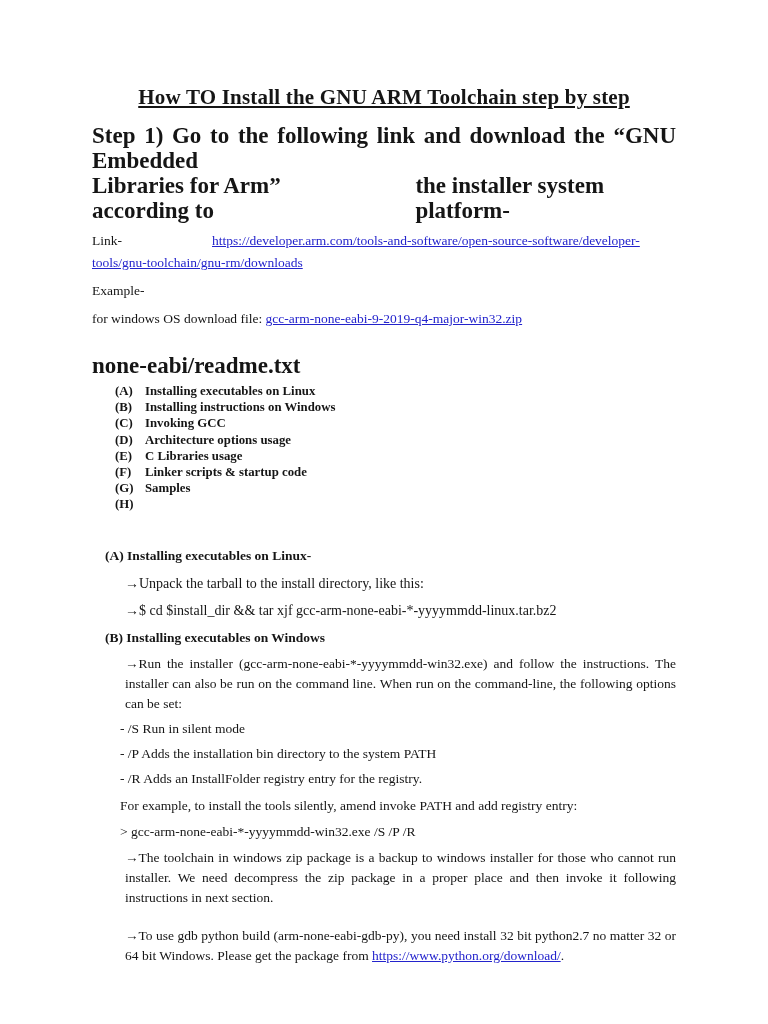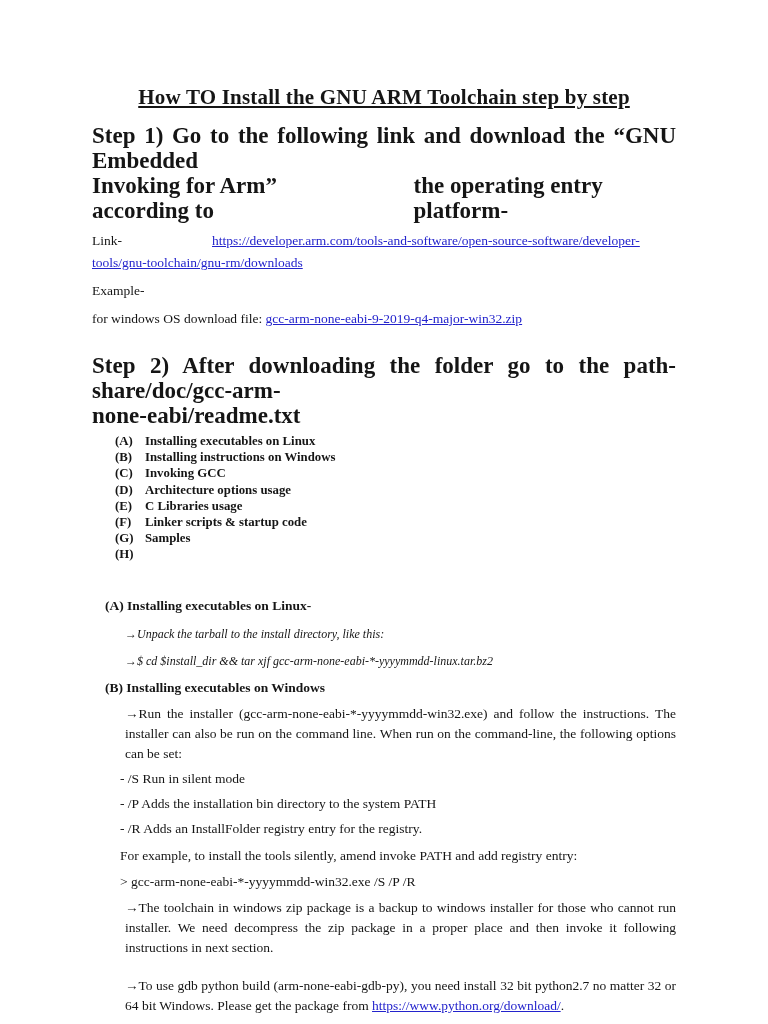--- a/index.html
+++ b/index.html
@@ -65,23 +65,22 @@
   
   .sec-heading {
     margin: 33px 0 0 13px;
     font-size: 13.5px;
     line-height: 19px;
     font-weight: bold;
   }
   .sec-heading.windows { margin-top: 7px; }
   .item {
     margin: 9px 0 0 33px;
-    font-size: 12px;
+    font-size: 14px;
     line-height: 20px;
-    font-style: italic;
   }
   .item + .item { margin-top: 7px; }
   .body-block {
     margin: 7px 0 0 33px;
     font-size: 13.5px;
     line-height: 20px;
     text-align: justify;
   }
   .opt {
     margin: 5px 0 0 28px;
@@ -96,37 +95,36 @@
 </head>
 <body>
 
 <div class="page">
 
   <h1 class="doc-title">How TO Install the GNU ARM Toolchain step by step</h1>
 
   <div class="step-heading">
     <div class="justify-line">Step 1) Go to the following link and download the “GNU Embedded</div>
     <div class="split-line">
-      <span>Invoking for Arm” according to</span>
-      <span>the operating entry platform-</span>
+      <span>Libraries for Arm” according to</span>
+      <span>the installer system platform-</span>
     </div>
   </div>
 
   <p class="para link-para">
     <span>Link-</span><span class="spacer"></span><a class="doc-link"><span>https://developer.arm.com/tools-and-software/open-source-software/developer-</span><br><span>tools/gnu-toolchain/gnu-rm/downloads</span></a>
   </p>
 
   <p class="para">Example-</p>
 
   <p class="para">
     <span>for windows OS download file: </span><a class="doc-link">gcc-arm-none-eabi-9-2019-q4-major-win32.zip</a>
   </p>
 
   <div class="step-heading step2">
-    <div class="justify-line">Step 2) After downloading the folder go to the path- share/doc/gcc-arm-</div>
     <div>none-eabi/readme.txt</div>
   </div>
 
   <div class="toc">
     <div class="toc-row">
       <span class="toc-label">(A)</span>
       <span class="toc-text">Installing executables on Linux</span>
     </div>
     <div class="toc-row">
       <span class="toc-label">(B)</span>

